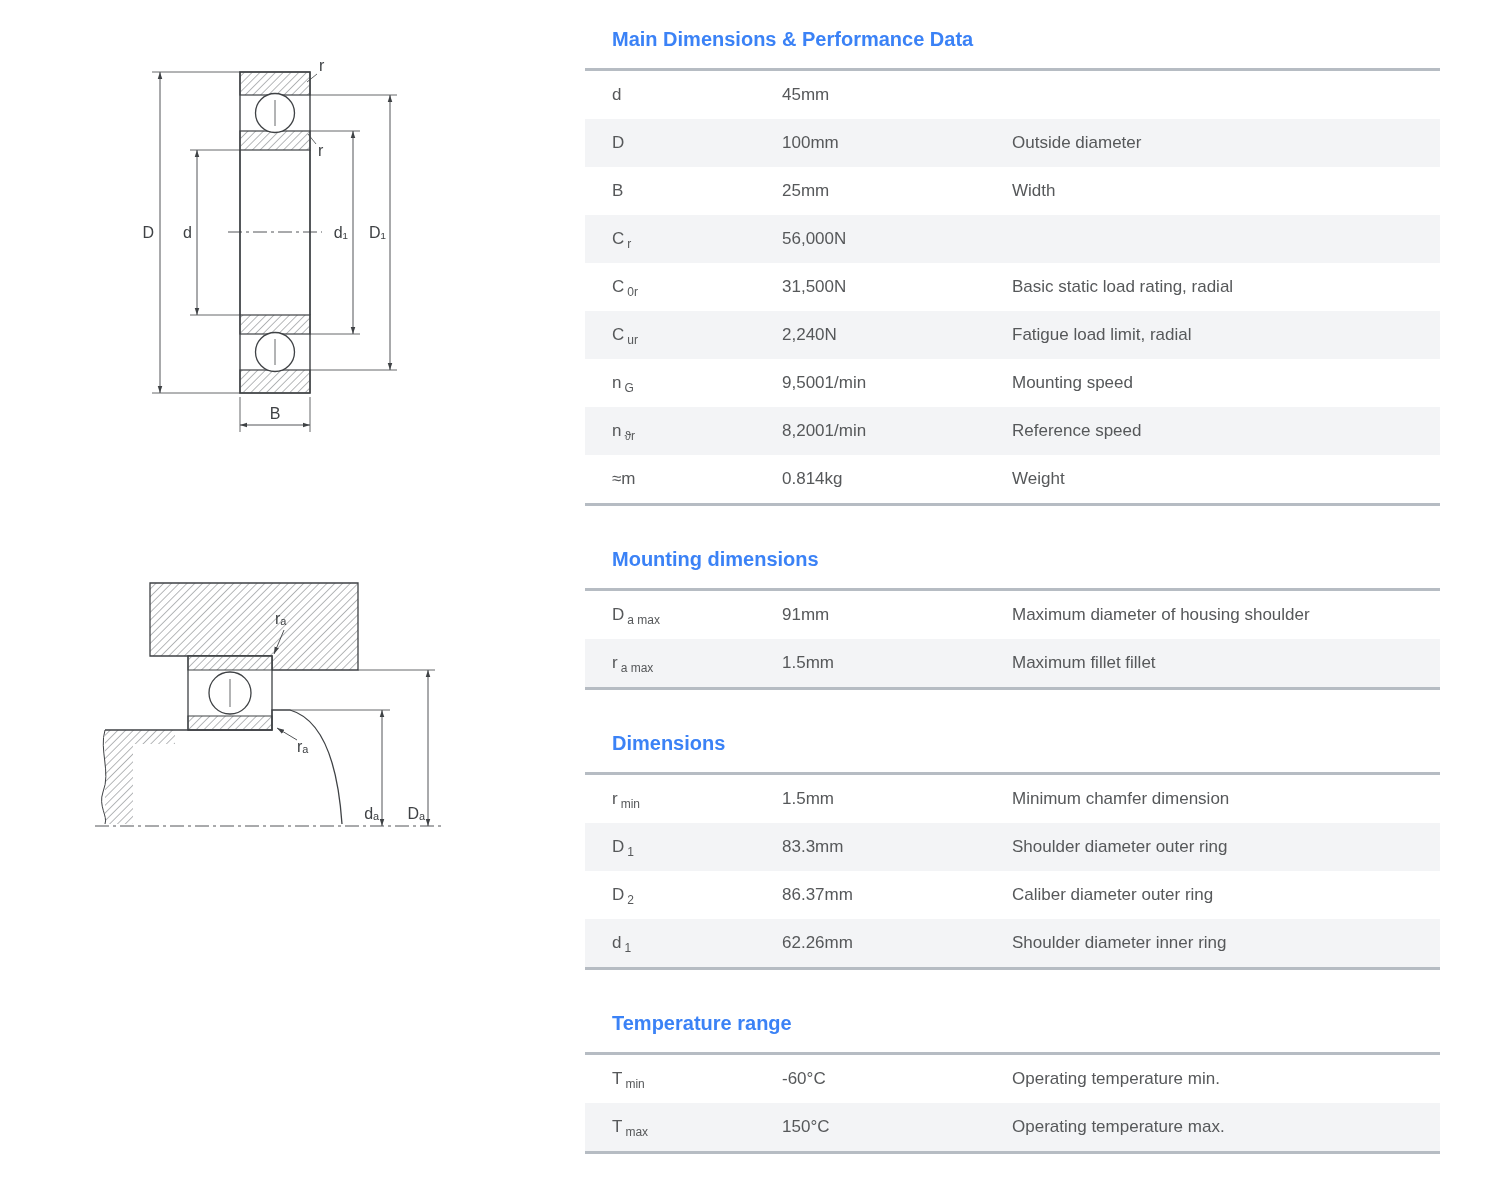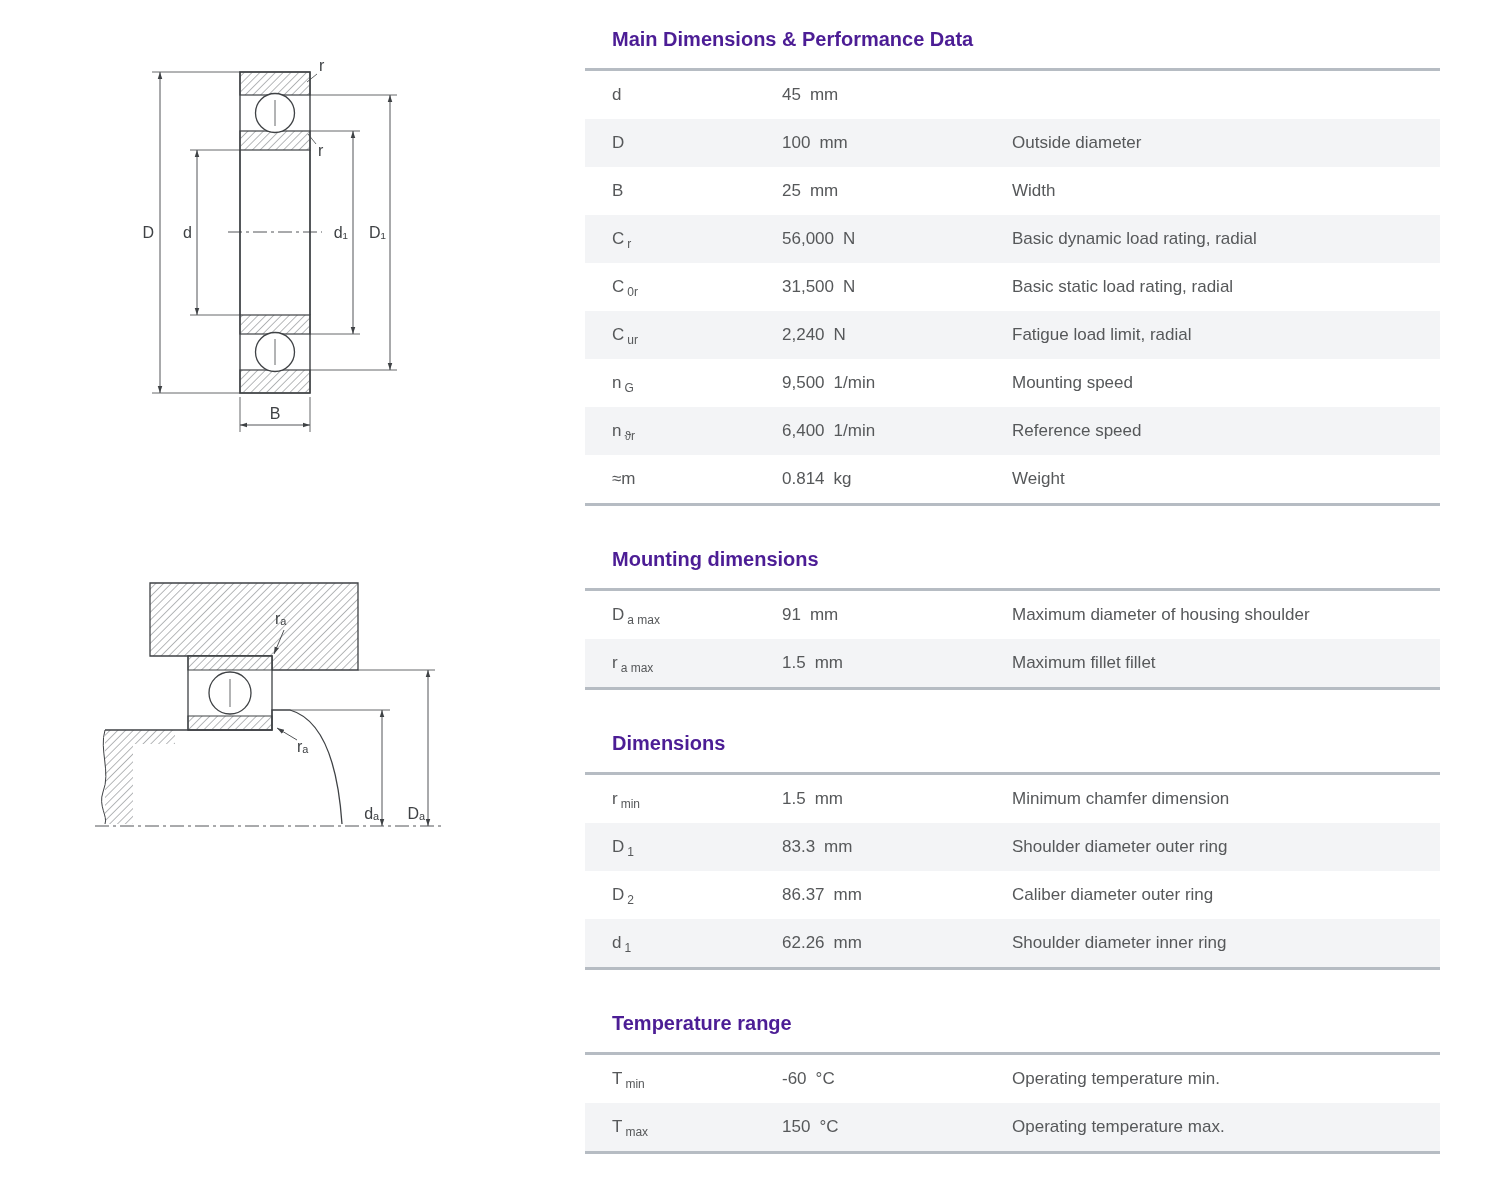--- a/index.html
+++ b/index.html
@@ -21,21 +21,21 @@
     font-size: 16px;
     fill: #3f4245;
   }
 
   
   .content { position: absolute; left: 585px; top: 0; width: 855px; padding-top: 28px; }
   .section + .section { margin-top: 42px; }
   .section h2 {
     font-size: 20px;
     font-weight: bold;
-    color: #4c1d95;
+    color: #3b82f6;
     margin: 0 0 17px 27px;
   }
   .spec-table {
     border-top: 3px solid #b6bcc3;
     border-bottom: 3px solid #b6bcc3;
   }
   .row {
     display: grid;
     grid-template-columns: 170px 230px 1fr;
     align-items: center;
@@ -43,21 +43,21 @@
     padding-left: 27px;
     font-size: 17px;
   }
   .row:nth-child(even) { background: #f3f4f6; }
   .cell.sym .sub {
     font-size: 12px;
     position: relative;
     top: 4px;
     margin-left: 3px;
   }
-  .cell.val .unit { margin-left: 9px; }
+  .cell.val .unit { }
   .cell.desc { padding-right: 10px; }
 </style>
 </head>
 <body>
 
 <div class="drawings">
 
   <svg class="svg-cross" width="380" height="400" viewBox="0 0 380 400">
     <defs>
       <pattern id="hatch1" width="5.5" height="5.5" patternUnits="userSpaceOnUse" patternTransform="rotate(45)">
@@ -172,40 +172,39 @@
             <div class="cell desc">Outside diameter</div>
           </div>
           <div class="row">
             <div class="cell sym"><span>B</span><span class="sub"></span></div>
             <div class="cell val"><span>25</span><span class="unit">mm</span></div>
             <div class="cell desc">Width</div>
           </div>
           <div class="row">
             <div class="cell sym"><span>C</span><span class="sub">r</span></div>
             <div class="cell val"><span>56,000</span><span class="unit">N</span></div>
-            <div class="cell desc">Basic dynamic load rating, radial</div>
           </div>
           <div class="row">
             <div class="cell sym"><span>C</span><span class="sub">0r</span></div>
             <div class="cell val"><span>31,500</span><span class="unit">N</span></div>
             <div class="cell desc">Basic static load rating, radial</div>
           </div>
           <div class="row">
             <div class="cell sym"><span>C</span><span class="sub">ur</span></div>
             <div class="cell val"><span>2,240</span><span class="unit">N</span></div>
             <div class="cell desc">Fatigue load limit, radial</div>
           </div>
           <div class="row">
             <div class="cell sym"><span>n</span><span class="sub">G</span></div>
             <div class="cell val"><span>9,500</span><span class="unit">1/min</span></div>
             <div class="cell desc">Mounting speed</div>
           </div>
           <div class="row">
             <div class="cell sym"><span>n</span><span class="sub">ϑr</span></div>
-            <div class="cell val"><span>6,400</span><span class="unit">1/min</span></div>
+            <div class="cell val"><span>8,200</span><span class="unit">1/min</span></div>
             <div class="cell desc">Reference speed</div>
           </div>
           <div class="row">
             <div class="cell sym"><span>≈m</span><span class="sub"></span></div>
             <div class="cell val"><span>0.814</span><span class="unit">kg</span></div>
             <div class="cell desc">Weight</div>
           </div>
         </div>
     </div>
   </section>

